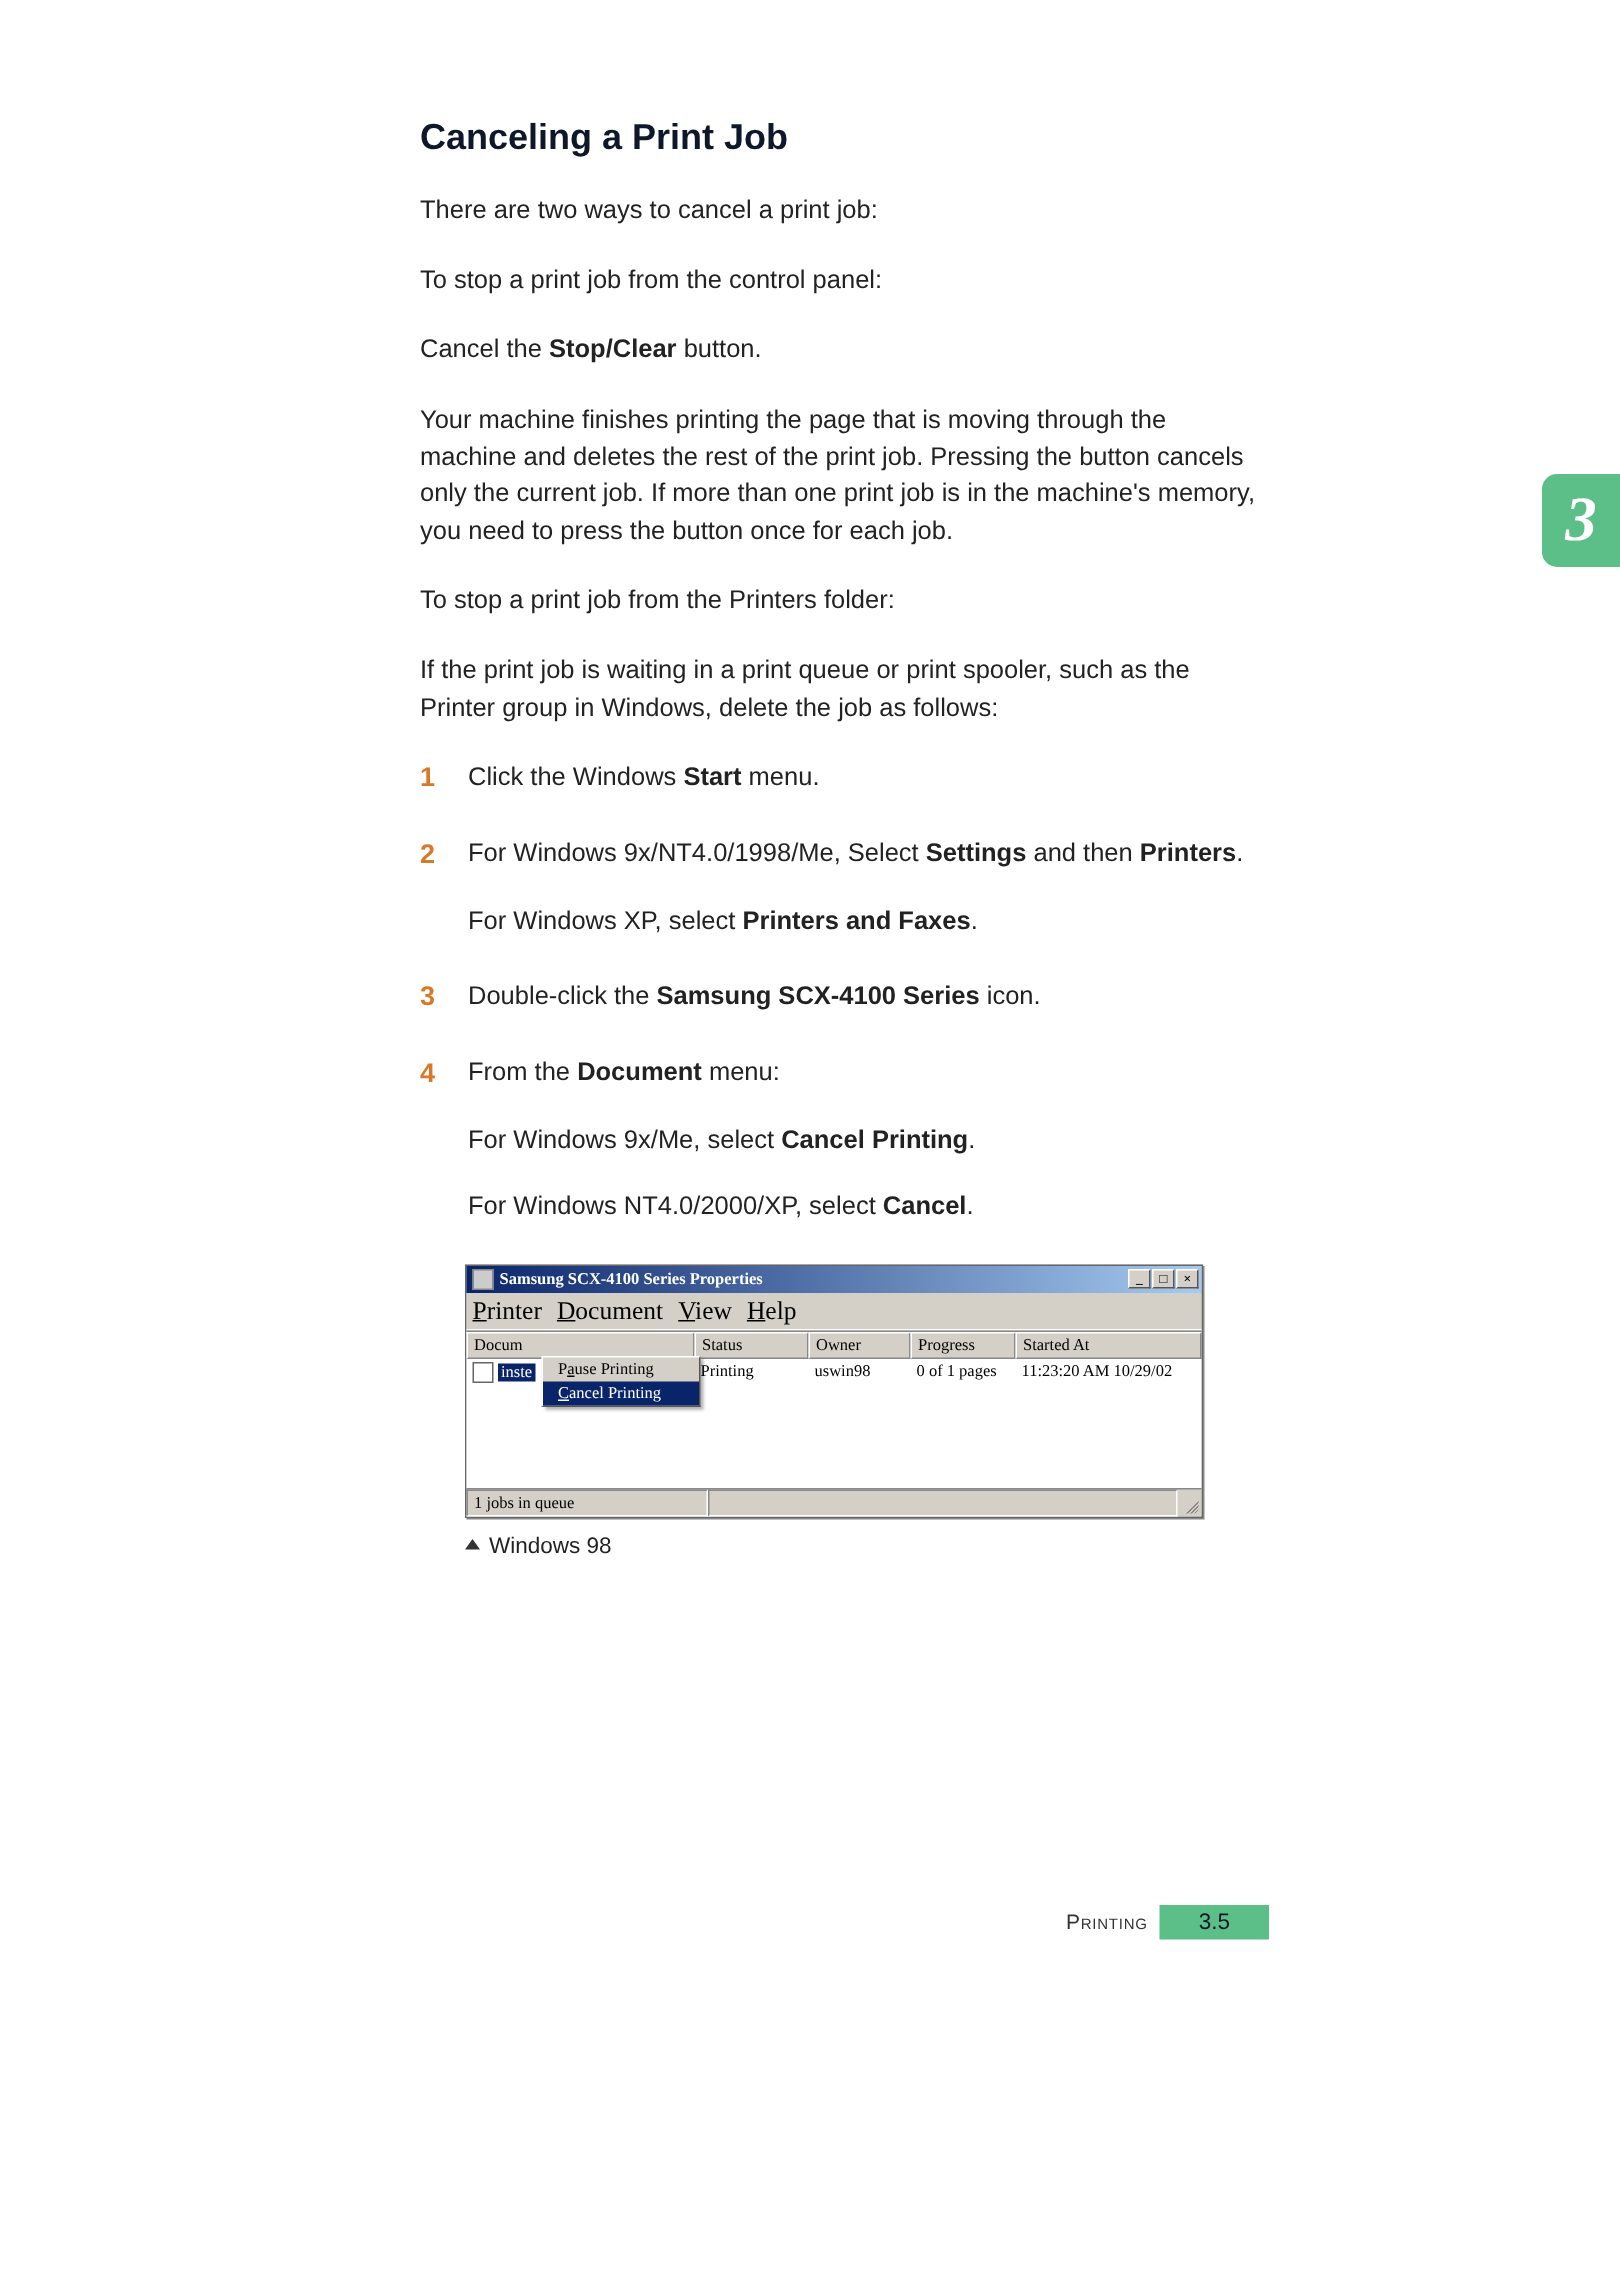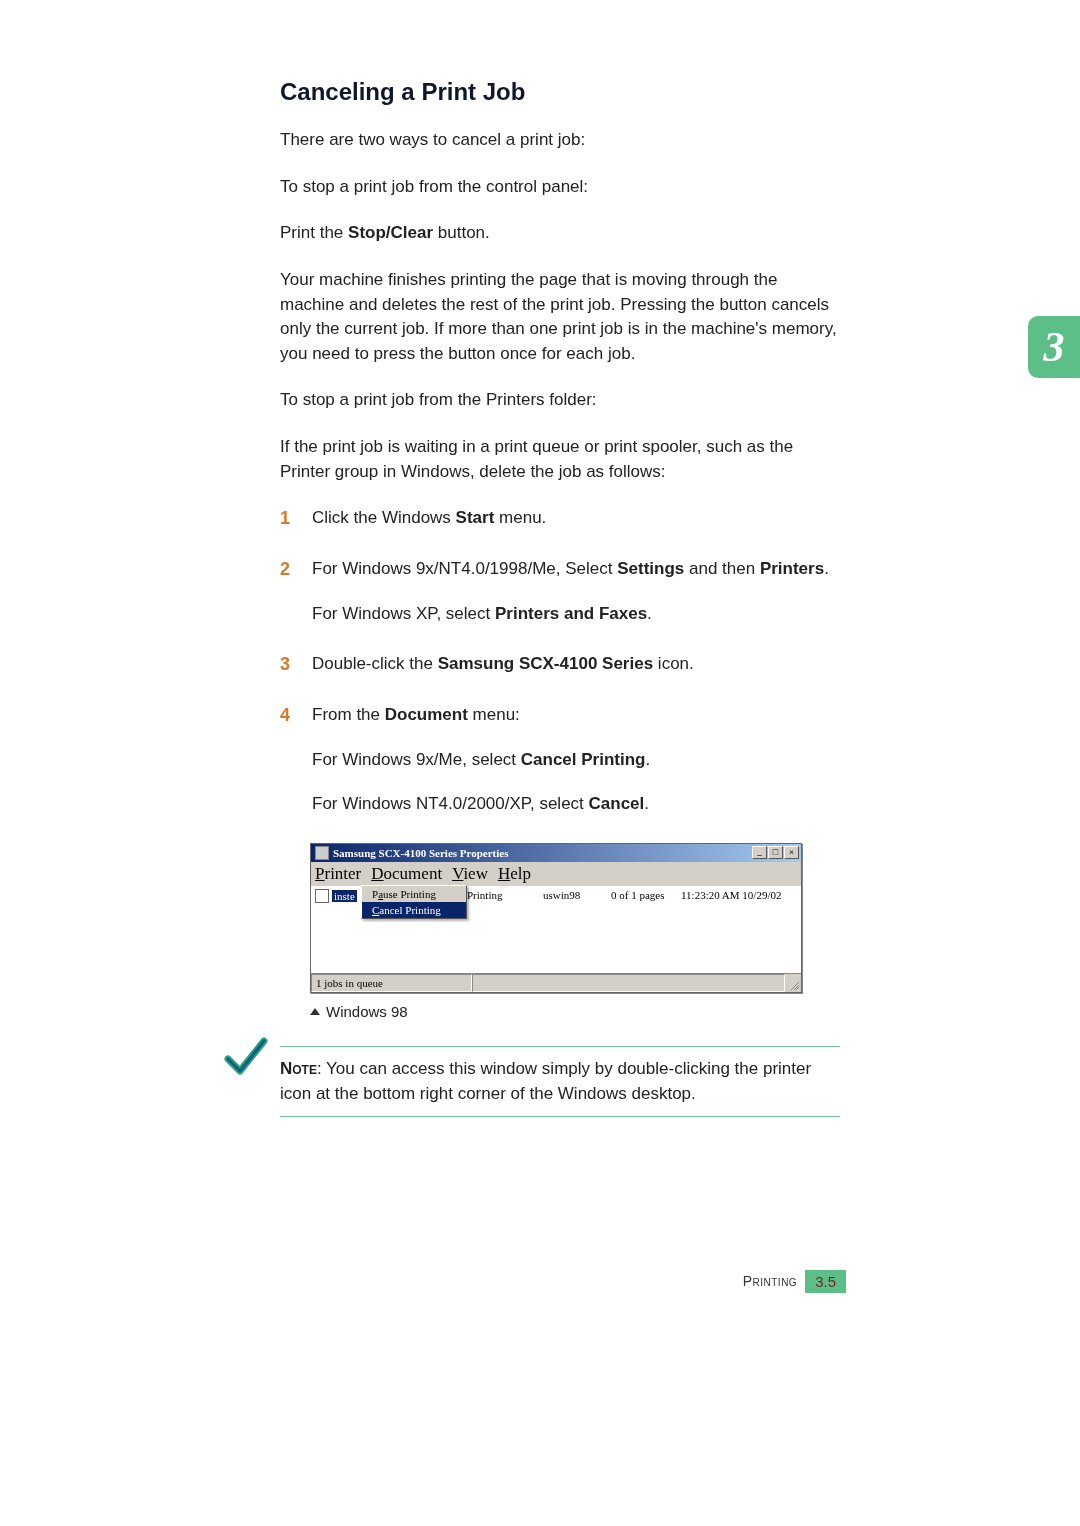--- a/index.html
+++ b/index.html
@@ -85,22 +85,22 @@
     gap: 8px;
   }
   .footer .label {
     font-variant: small-caps;
     letter-spacing: 0.5px;
     padding-top: 3px;
     color: #333;
   }
   .footer .pagebox {
     background: #5bbf87;
-    color: #7f1d1d;
-    padding: 3px 10px;
+    color: #0f172a;
+    padding: 3px 26px;
     font-size: 15px;
   }
   
   .win-shot {
     width: 490px;
     margin-left: 30px;
     border: 1px solid #666;
     background: #d4d0c8;
     font-family: Liberation Serif, serif;
     font-size: 11px;
@@ -290,21 +290,21 @@
   <div class="chapter-tab">3</div>
 
   <div class="content">
 
     <h2 class="section-title">Canceling a Print Job</h2>
 
     <p class="body">There are two ways to cancel a print job:</p>
     <p class="body">To stop a print job from the control panel:</p>
 
     <p class="body">
-      <span>Print the </span><span class="bold">Stop/Clear</span><span> button.</span>
+      <span>Cancel the </span><span class="bold">Stop/Clear</span><span> button.</span>
     </p>
 
     <p class="body">Your machine finishes printing the page that is moving through the machine and deletes the rest of the print job. Pressing the button cancels only the current job. If more than one print job is in the machine's memory, you need to press the button once for each job.</p>
 
     <p class="body">To stop a print job from the Printers folder:</p>
     <p class="body">If the print job is waiting in a print queue or print spooler, such as the Printer group in Windows, delete the job as follows:</p>
 
     <ol class="steps">
       <li>
         <span class="num">1</span>
@@ -341,20 +341,27 @@
         <span class="win-btn">_</span>
         <span class="win-btn">□</span>
         <span class="win-btn">×</span>
       </div>
       <div class="win-menubar">
         <span class="m"><u>P</u><span>rinter</span></span>
         <span class="m"><u>D</u><span>ocument</span></span>
         <span class="m"><u>V</u><span>iew</span></span>
         <span class="m"><u>H</u><span>elp</span></span>
       </div>
+      <div class="win-hdr">
+        <div>Docum</div>
+        <div>Status</div>
+        <div>Owner</div>
+        <div>Progress</div>
+        <div>Started At</div>
+      </div>
       <div class="win-body">
 
         <div class="win-dd">
           <div class="item"><span>P<u>a</u>use Printing</span></div>
           <div class="item sel"><span><u>C</u>ancel Printing</span></div>
         </div>
         <div class="win-row">
           <div class="doc-cell">
             <span class="page-ico"></span>
             <span class="sel">inste</span>
@@ -369,27 +376,20 @@
         <div class="seg">1 jobs in queue</div>
         <div class="seg" style="flex:2"></div>
         <div class="grip"></div>
       </div>
     </div>
 
     <div class="caption-row">
       <span class="caret"></span><span>Windows 98</span>
     </div>
 
-    <div class="note-block">
-      <svg class="note-icon" viewBox="0 0 46 46">
-        <path d="M6 24 L18 36 L42 6" fill="none" stroke="#2aa076" stroke-width="7" stroke-linecap="round" stroke-linejoin="round"></path>
-        <path d="M6 24 L18 36 L42 6" fill="none" stroke="#0f5f8a" stroke-width="3" stroke-linecap="round" stroke-linejoin="round"></path>
-      </svg>
-      <span class="note-label">Note</span><span>: You can access this window simply by double-clicking the printer icon at the bottom right corner of the Windows desktop.</span>
-    </div>
 
   </div>
 
   <div class="footer">
     <span class="label">Printing</span>
     <span class="pagebox">3.5</span>
   </div>
 
 </div>
 

